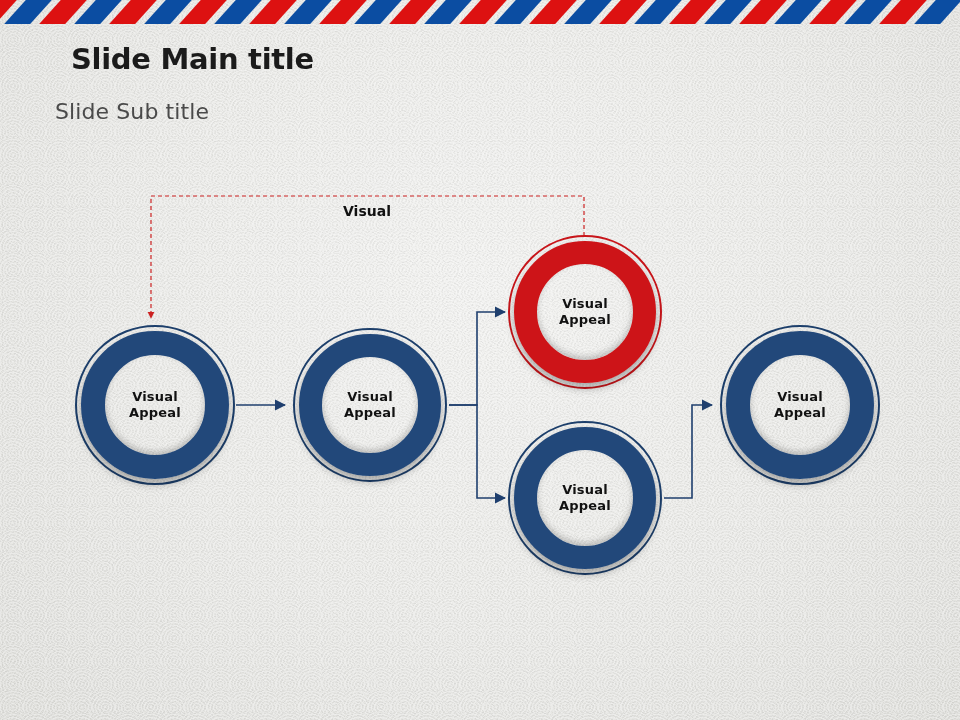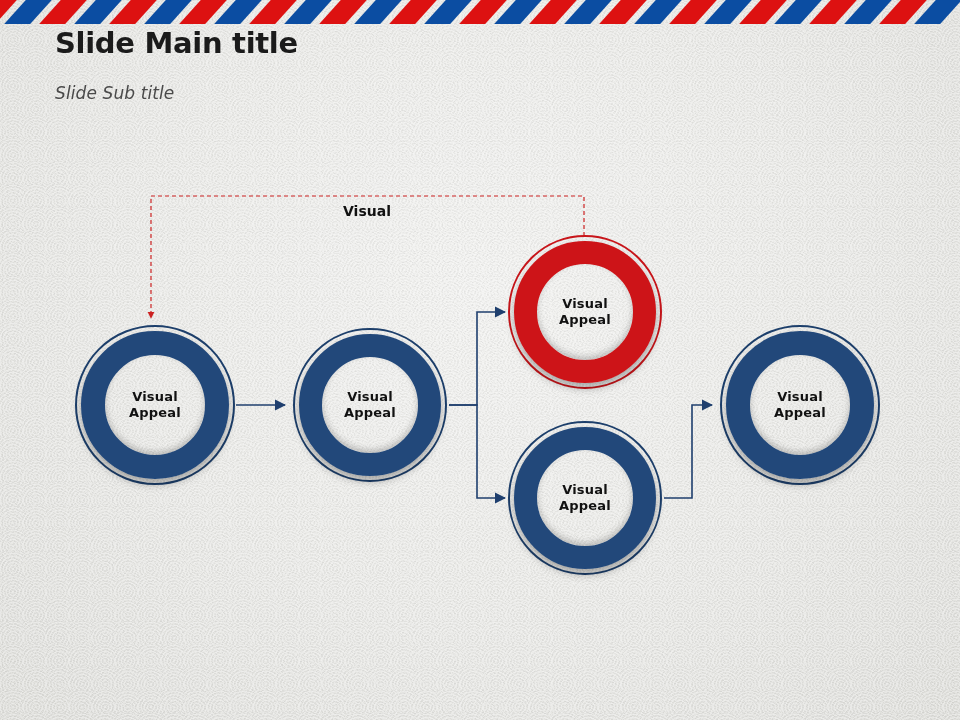--- a/index.html
+++ b/index.html
@@ -61,30 +61,29 @@
     top: 28px;
     z-index: 6;
   }
   #main-title {
     font-family: "DejaVu Sans", sans-serif;
     font-size: 29px;
     font-weight: bold;
     color: #1b1b1b;
     letter-spacing: -0.3px;
     line-height: 1.1;
-    margin: 0;
+    margin: 16px;
   }
   #sub-title {
     font-family: "DejaVu Sans", sans-serif;
-    font-size: 17px;
+    font-size: 22px;
     font-weight: normal;
     color: #4a4a4a;
     margin: 23px 0 0 0;
     letter-spacing: 0.1px;
-    font-style: italic;
   }
   #body-text {
     position: absolute;
     left: 55px;
     top: 138px;
     font-family: "DejaVu Sans", sans-serif;
     font-size: 12.5px;
     color: #2f2f2f;
     letter-spacing: 0.15px;
     white-space: nowrap;

